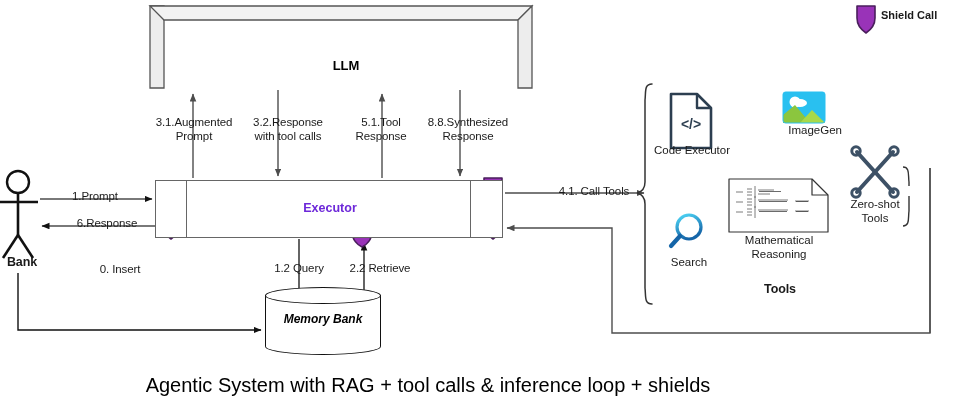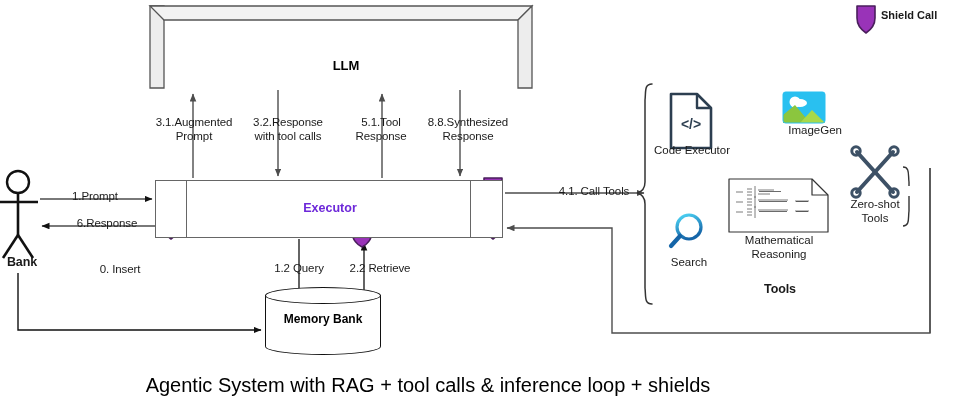--- a/index.html
+++ b/index.html
@@ -64,21 +64,21 @@
     position: absolute;
     left: 0; top: 20px;
     width: 348px;
     text-align: center;
     font-weight: bold;
     font-size: 12.5px;
     color: #6d28d9;
   }
 
   
-  #memory-bank { left: 265px; top: 287px; width: 116px; height: 68px; }
+  #memory-bank { left: 265px; top: 287px; width: 116px; height: 68px; font-style: italic; }
   #mb-body {
     position: absolute;
     left: 0; top: 8px;
     width: 116px; height: 52px;
     border-left: 1.4px solid #111;
     border-right: 1.4px solid #111;
     box-sizing: border-box;
     background: #fff;
   }
   #mb-top {

